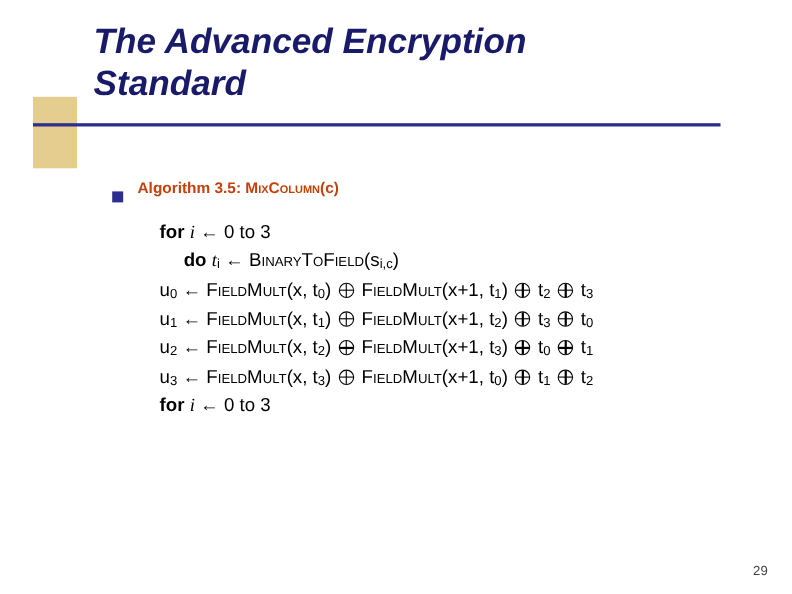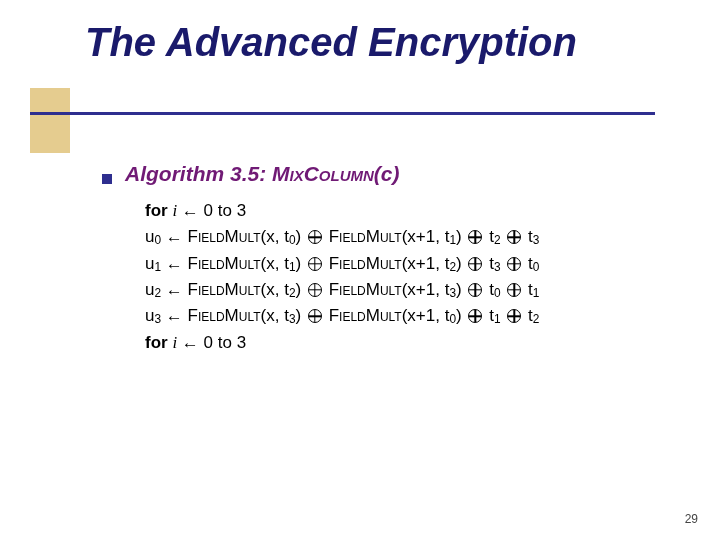--- a/index.html
+++ b/index.html
@@ -24,42 +24,41 @@
     left: 30px;
     top: 112px;
     width: 625px;
     height: 3px;
     background: #2e2e8f;
   }
   .title {
     position: absolute;
     left: 85px;
     top: 18px;
-    font-size: 40px;
+    font-size: 32px;
     font-weight: bold;
     font-style: italic;
     color: #1a1a6b;
     line-height: 1.2;
   }
   .bullet {
     position: absolute;
     left: 102px;
     top: 174px;
     width: 10px;
     height: 10px;
     background: #2e2e8f;
   }
   .algo-title {
     position: absolute;
     left: 125px;
     top: 162px;
-    font-size: 21px;
+    font-size: 14px;
     font-weight: bold;
-    font-style: italic;
-    color: #701a75;
+    color: #c2410c;
   }
   .sc { font-variant: small-caps; }
   .content {
     position: absolute;
     left: 145px;
     top: 198px;
     font-size: 17px;
     color: #000;
     line-height: 1.55;
   }
@@ -96,36 +95,43 @@
   .ivar { font-style: italic; font-family: 'Times New Roman', serif; }
 </style>
 </head>
 <body>
 
 <div class="decor-bar"></div>
 <div class="decor-line"></div>
 
 <div class="title">
   <span>The Advanced Encryption</span><br>
+  <span>Standard</span>
 </div>
 
 <div class="bullet"></div>
 <div class="algo-title">
   <span>Algorithm 3.5:</span>
   <span class="sc">MixColumn</span><span>(c)</span>
 </div>
 
 <div class="content">
 
 
   <div class="row">
     <span class="kw">for</span>
     <span class="ivar">i</span><span> ← 0 </span><span>to 3</span>
   </div>
 
+  <div class="row ind1">
+    <span class="kw">do</span>
+    <span class="ivar">t</span><sub>i</sub>
+    <span class="arrow">←</span>
+    <span class="proc">BinaryToField</span><span>(s</span><sub>i,c</sub><span>)</span>
+  </div>
 
   <div class="row">
     <span>u</span><sub>0</sub>
     <span class="arrow">←</span>
     <span class="proc">FieldMult</span><span>(x, t</span><sub>0</sub><span>)</span>
     <span class="xor"></span>
     <span class="proc">FieldMult</span><span>(x+1, t</span><sub>1</sub><span>)</span>
     <span class="xor"></span><span> t</span><sub>2</sub>
     <span class="xor"></span><span> t</span><sub>3</sub>
   </div>

